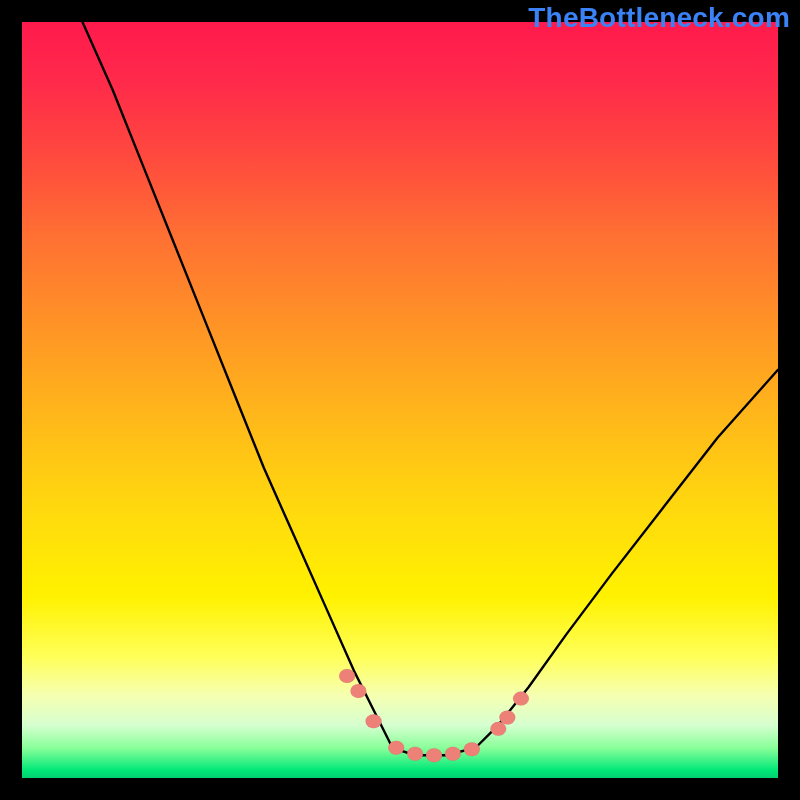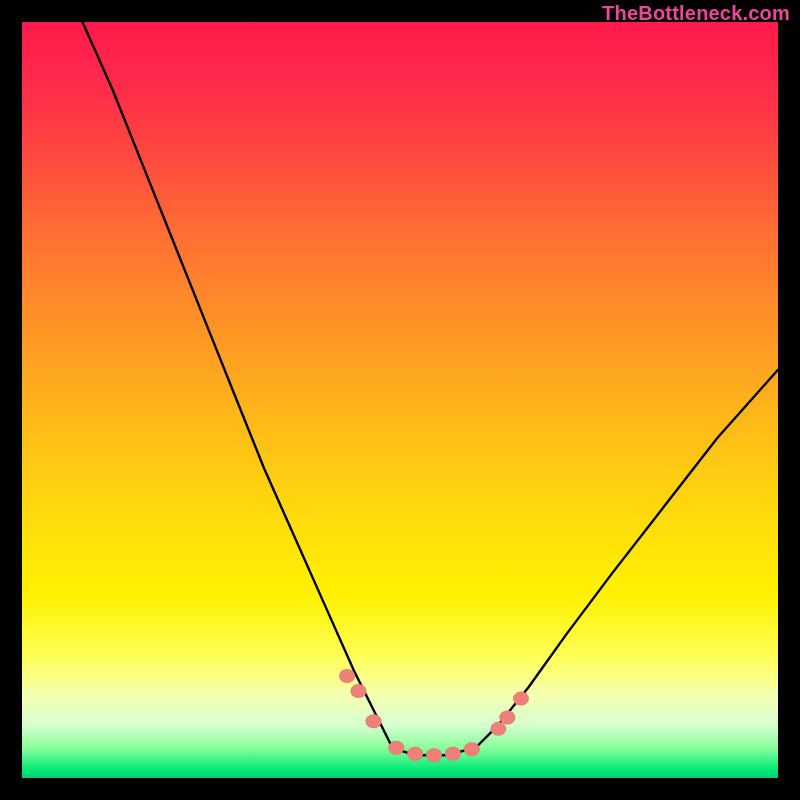--- a/index.html
+++ b/index.html
@@ -47,22 +47,22 @@
     position: absolute;
     top: 0;
     left: 0;
     width: 756px;
     height: 756px;
   }
   .watermark {
     position: absolute;
     top: 2px;
     right: 10px;
-    color: #ec4899;
-    font-size: 20px;
+    color: #3b82f6;
+    font-size: 28px;
     font-weight: 600;
     letter-spacing: 0.2px;
     user-select: none;
   }
 </style>
 </head>
 <body>
 
 <div class="frame">
   <div class="plot">

